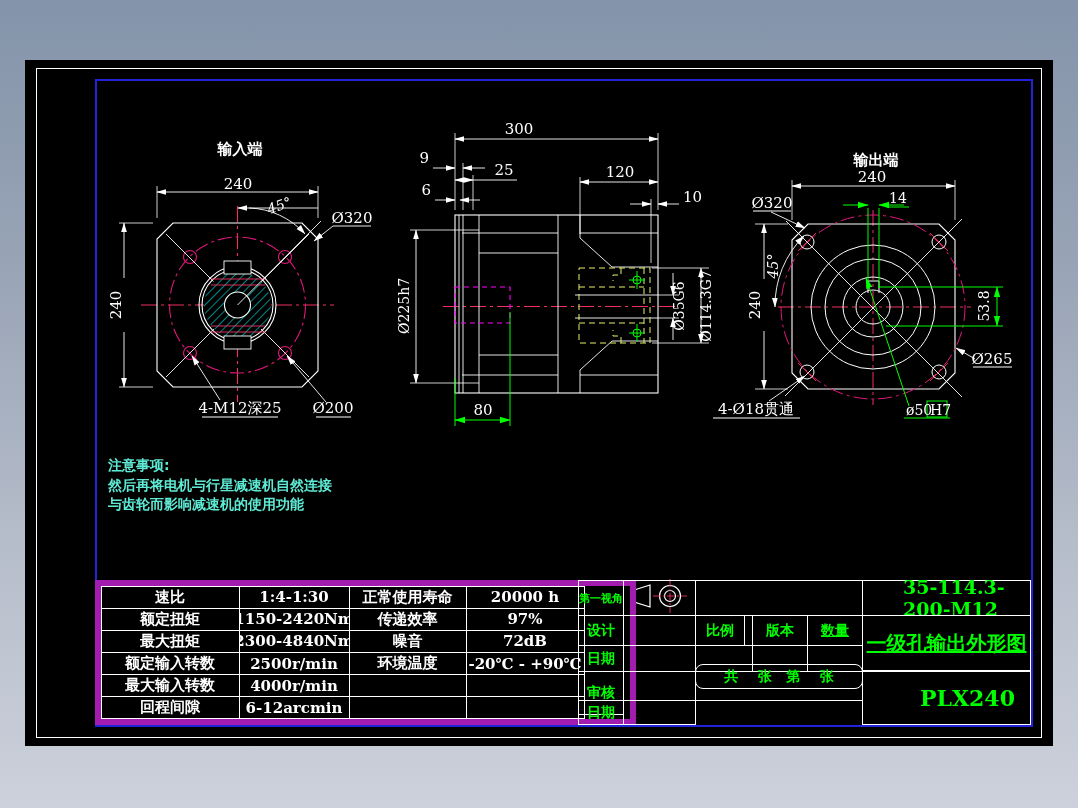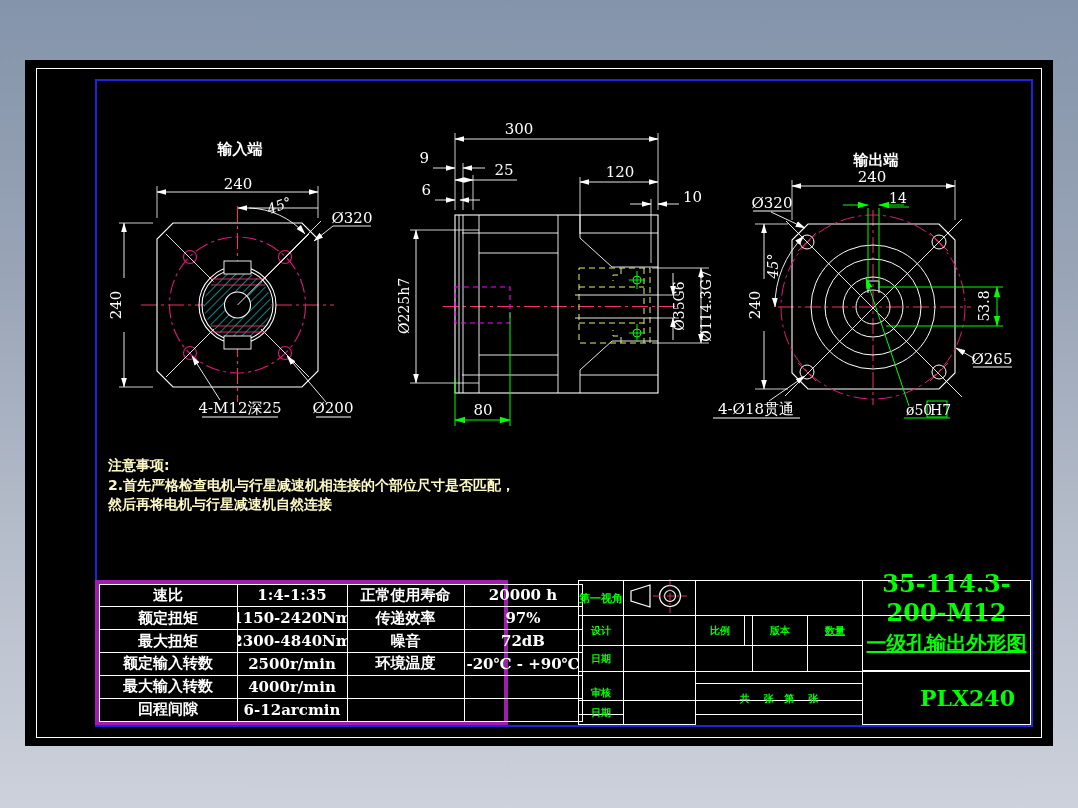--- a/index.html
+++ b/index.html
@@ -5,30 +5,30 @@
   html,body{margin:0;padding:0;background:#666;}
   .screen{position:relative;width:1078px;height:808px;overflow:hidden;
     background:linear-gradient(180deg,#8494aa 0%,#9aa5b7 35%,#b8bfcc 70%,#ccd1db 100%);
     font-family:"DejaVu Sans",sans-serif;}
   .canvas{position:absolute;left:25px;top:60px;width:1028px;height:686px;background:#000;}
   .outer-frame{position:absolute;left:11px;top:8px;width:1004px;height:668px;border:1px solid #fff;}
   .inner-frame{position:absolute;left:70px;top:19px;width:934px;height:644px;border:2px solid #2222dd;}
   svg{position:absolute;left:0;top:0;}
   svg text{font-family:"DejaVu Serif",serif;fill:#fff;}
   .cjk{font-family:"DejaVu Sans",sans-serif;font-weight:bold;}
-  .notes{position:absolute;left:83px;top:396px;width:430px;color:#fef9c3;font-size:14px;
+  .notes{position:absolute;left:83px;top:396px;width:430px;color:#5eead4;font-size:14px;
     font-weight:bold;line-height:19.5px;white-space:nowrap;}
-  .spec{position:absolute;left:70px;top:520px;width:413px;height:145px;display:grid;
+  .spec{position:absolute;left:70px;top:520px;width:541px;height:145px;display:grid;
     grid-template-columns:138px 110px 117px 118px;grid-template-rows:repeat(6,1fr);
-    border:4px solid #a21caf;box-sizing:border-box;}
+    border:6px solid #a21caf;box-sizing:border-box;}
   .spec .cell{border:1px solid #fff;margin:-0.5px;color:#fff;font-size:15px;font-weight:bold;
     display:flex;align-items:center;justify-content:center;white-space:nowrap;overflow:hidden;}
   .tb-cell{position:absolute;border:1px solid #fff;box-sizing:border-box;display:flex;
-    align-items:center;color:#00ff00;text-align:center;}
-  .tb-label{justify-content:center;font-size:10px;font-weight:bold;}
+    align-items:center;color:#00ff00;}
+  .tb-label{justify-content:center;font-size:14px;font-weight:bold;}
   .tb-big{justify-content:center;font-family:"DejaVu Serif",serif;font-weight:bold;}
   .num{font-family:"DejaVu Serif",serif;}
 </style>
 </head>
 <body>
 
 <div class="screen">
  <div class="canvas">
   <div class="outer-frame"></div>
   <div class="inner-frame"></div>
@@ -273,27 +273,27 @@
     <polygon points="606,531 625,525 625,547 606,541" fill="none" stroke="#fff" stroke-width="1.2"></polygon>
     <circle cx="645" cy="536" r="10.5" fill="none" stroke="#fff" stroke-width="1.2"></circle>
     <circle cx="645" cy="536" r="5.5" fill="none" stroke="#fff" stroke-width="1.2"></circle>
     <line x1="628" y1="536" x2="662" y2="536" stroke="#f03060" stroke-width="0.9" stroke-dasharray="8 2 2 2"></line>
     <line x1="645" y1="519" x2="645" y2="553" stroke="#f03060" stroke-width="0.9" stroke-dasharray="8 2 2 2"></line>
    </g>
   </svg>
 
   <div class="notes">
     <div>注意事项:</div>
-    <div>2.首先严格检查电机与行星减速机相连接的个部位尺寸是否匹配，</div>
     <div>然后再将电机与行星减速机自然连接</div>
+    <div>与齿轮而影响减速机的使用功能</div>
   </div>
 
   <div class="spec">
     <div class="cell">速比</div>
-    <div class="cell num">1:4-1:35</div>
+    <div class="cell num">1:4-1:30</div>
     <div class="cell">正常使用寿命</div>
     <div class="cell num">20000 h</div>
     <div class="cell">额定扭矩</div>
     <div class="cell num">1150-2420Nm</div>
     <div class="cell">传递效率</div>
     <div class="cell num">97%</div>
     <div class="cell">最大扭矩</div>
     <div class="cell num">2300-4840Nm</div>
     <div class="cell">噪音</div>
     <div class="cell num">72dB</div>
@@ -307,21 +307,21 @@
     <div class="cell num"></div>
     <div class="cell">回程间隙</div>
     <div class="cell num">6-12arcmin</div>
     <div class="cell"></div>
     <div class="cell num"></div>
   </div>
 
   <div class="tb-cell tb-label" style="left:553px;top:520px;width:46px;height:36px;font-size:11px;">第一视角</div>
   <div class="tb-cell" style="left:598px;top:520px;width:73px;height:36px;"></div>
   <div class="tb-cell" style="left:670px;top:520px;width:168px;height:36px;"></div>
-  <div class="tb-cell tb-big" style="left:837px;top:520px;width:169px;height:36px;font-size:24px;">35-114.3-200-M12</div>
+  <div class="tb-cell tb-big" style="left:837px;top:520px;width:169px;height:36px;font-size:19px;padding-left:40px;">35-114.3-200-M12</div>
 
   <div class="tb-cell tb-label" style="left:553px;top:555px;width:46px;height:31px;">设计</div>
   <div class="tb-cell" style="left:598px;top:555px;width:73px;height:31px;"></div>
   <div class="tb-cell tb-label" style="left:670px;top:555px;width:50px;height:31px;">比例</div>
   <div class="tb-cell tb-label" style="left:727px;top:555px;width:56px;height:31px;">版本</div>
   <div class="tb-cell tb-label" style="left:782px;top:555px;width:56px;height:31px;text-decoration:underline;">数量</div>
   <div class="tb-cell tb-big cjk" style="left:837px;top:555px;width:169px;height:56px;font-size:20px;text-decoration:underline;">一级孔输出外形图</div>
 
   <div class="tb-cell tb-label" style="left:553px;top:585px;width:46px;height:27px;">日期</div>
   <div class="tb-cell" style="left:598px;top:585px;width:73px;height:27px;"></div>
@@ -329,16 +329,16 @@
   <div class="tb-cell" style="left:727px;top:585px;width:56px;height:27px;"></div>
   <div class="tb-cell" style="left:782px;top:585px;width:56px;height:27px;"></div>
 
   <div class="tb-cell tb-label" style="left:553px;top:611px;width:46px;height:44px;">审核</div>
   <div class="tb-cell" style="left:598px;top:611px;width:73px;height:30px;"></div>
   <div class="tb-cell" style="left:670px;top:611px;width:168px;height:30px;"></div>
   <div class="tb-cell tb-big" style="left:837px;top:611px;width:169px;height:54px;font-size:22px;padding-left:42px;">PLX240</div>
 
   <div class="tb-cell tb-label" style="left:553px;top:640px;width:46px;height:25px;">日期</div>
   <div class="tb-cell" style="left:598px;top:640px;width:73px;height:25px;"></div>
-  <div class="tb-cell tb-label" style="left:670px;top:623px;width:168px;height:32px;white-space:pre;">共    张   第    张</div>
+  <div class="tb-cell tb-label" style="left:670px;top:604px;width:168px;height:25px;white-space:pre;border-radius:8px;">共    张   第    张</div>
 
  </div>
 </div>
 
 </body></html>

